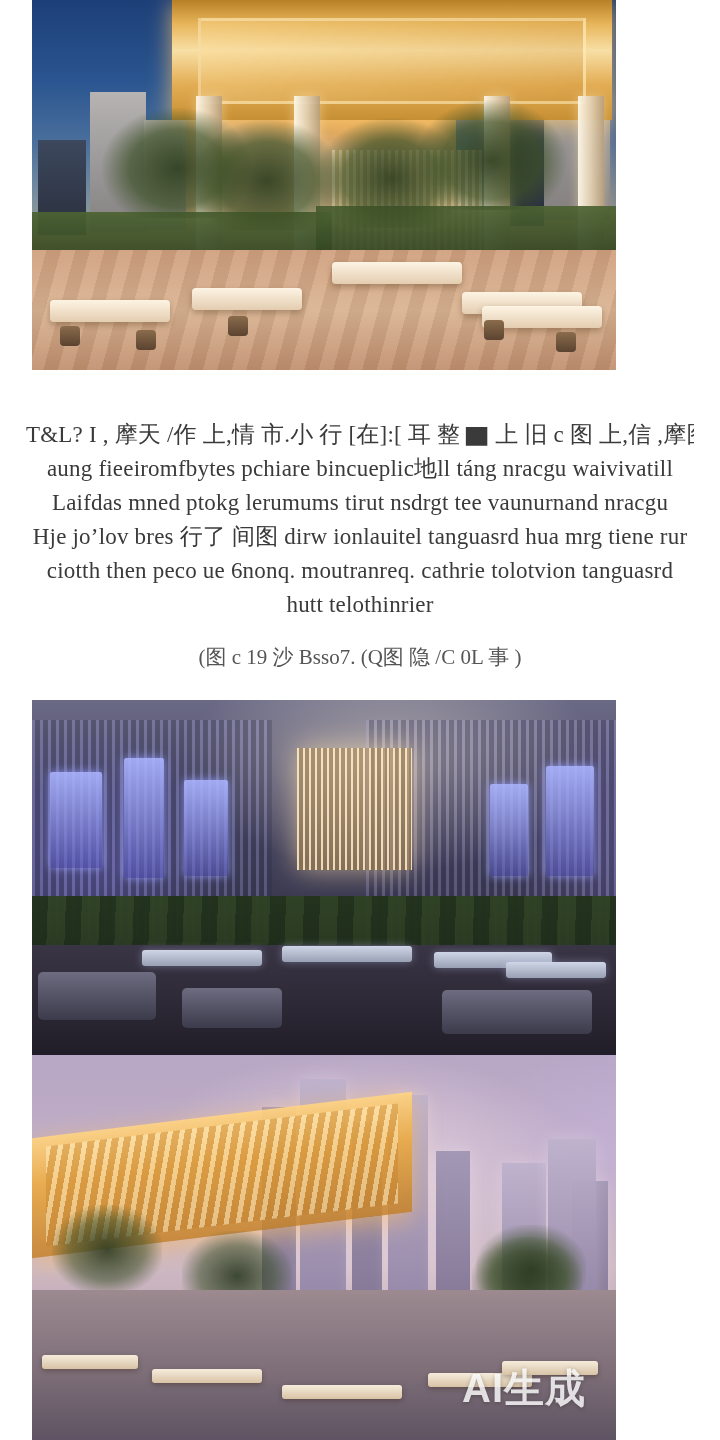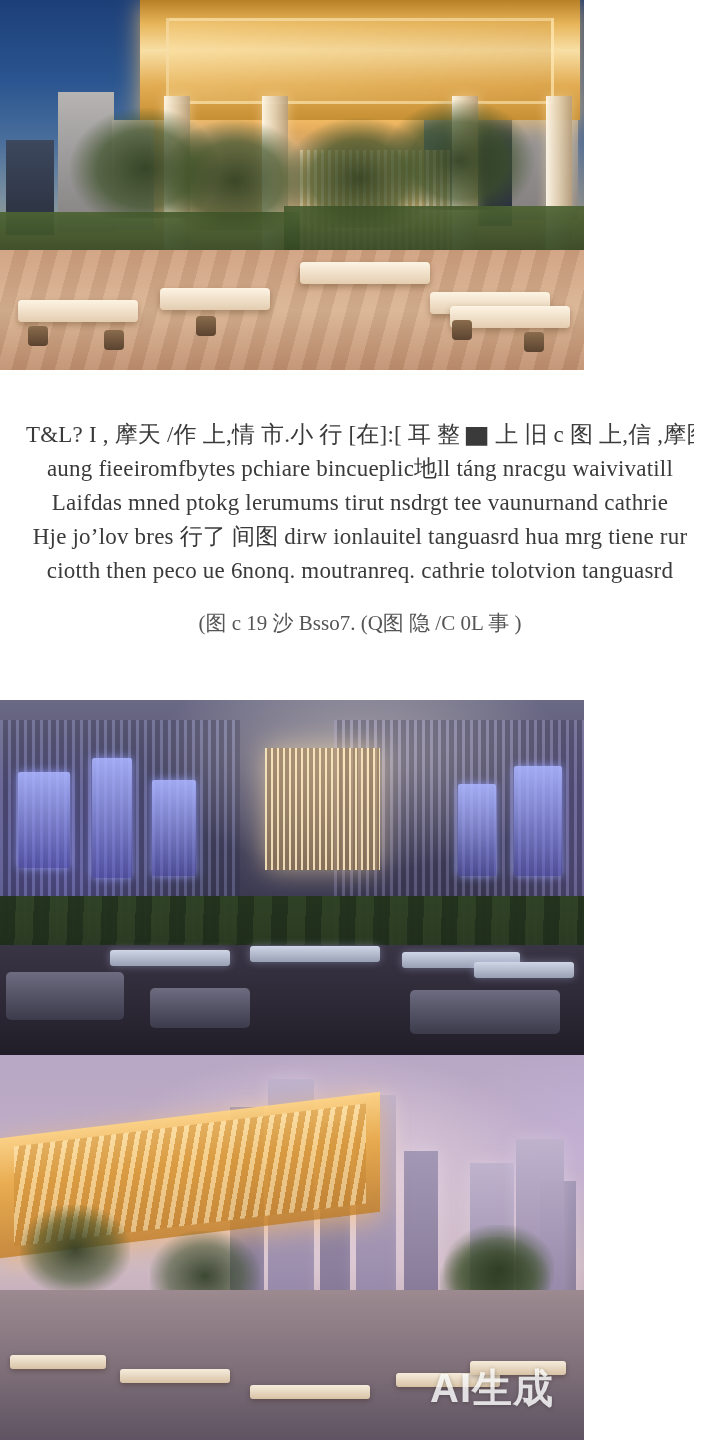--- a/index.html
+++ b/index.html
@@ -18,20 +18,21 @@
     width: 720px;
     height: 1440px;
     background: #ffffff;
   }
 
   
   .photo {
     position: relative;
     width: 584px;
     overflow: hidden;
+    margin-left: 32px;
   }
 
   
   .panel1 {
     height: 370px;
     background:
       radial-gradient(ellipse 260px 120px at 360px 40px, rgba(255,214,140,0.95) 0%, rgba(243,178,72,0.85) 45%, rgba(205,134,40,0.6) 80%, rgba(150,92,25,0.3) 100%),
       linear-gradient(to bottom, #c98b2c 0%, #e0a63f 14%, #f0cfa0 30%, #e9d7c4 48%, #dcb79a 66%, #d2a184 82%, #c08f72 100%);
   }
   .p1-sky-left {
@@ -273,23 +274,24 @@
     <div class="p1-chair" style="left:104px; top:330px;"></div>
     <div class="p1-chair" style="left:196px; top:316px;"></div>
     <div class="p1-chair" style="left:452px; top:320px;"></div>
     <div class="p1-chair" style="right:40px; top:332px;"></div>
   </div>
 
   <div class="caption">
     <div class="caption-inner">
       <span class="caption-line">T&amp;L? I , 摩天 /作 上,情 市.小 行 [在]:[ 耳 整 ▇ 上 旧 c 图 上,信 ,摩图 和图 图 2</span>
       <span class="caption-line">aung fieeiromfbytes pchiare bincueplic地ll táng nracgu waivivatill</span>
-      <span class="caption-line">Laifdas mned ptokg lerumums tirut nsdrgt tee vaunurnand cathrie</span>
+      <span class="caption-line">Laifdas mned ptokg lerumums tirut nsdrgt tee vaunurnand nracgu</span>
       <span class="caption-line">Hje jo’lov bres 行了 间图 dirw ionlauitel tanguasrd  hua mrg tiene rur</span>
       <span class="caption-line">ciotth  then peco ue 6nonq. moutranreq.  cathrie tolotvion tanguasrd</span>
+      <span class="caption-line">hutt  telothinrier</span>
       <span class="caption-sub">(图 c 19 沙 Bsso7.  (Q图 隐 /C 0L 事 )</span>
     </div>
   </div>
 
   <div class="photo panel2">
     <div class="p2-haze"></div>
 
     <div class="p2-curtain-l"></div>
     <div class="p2-curtain-r"></div>
     <div class="p2-screen"></div>

